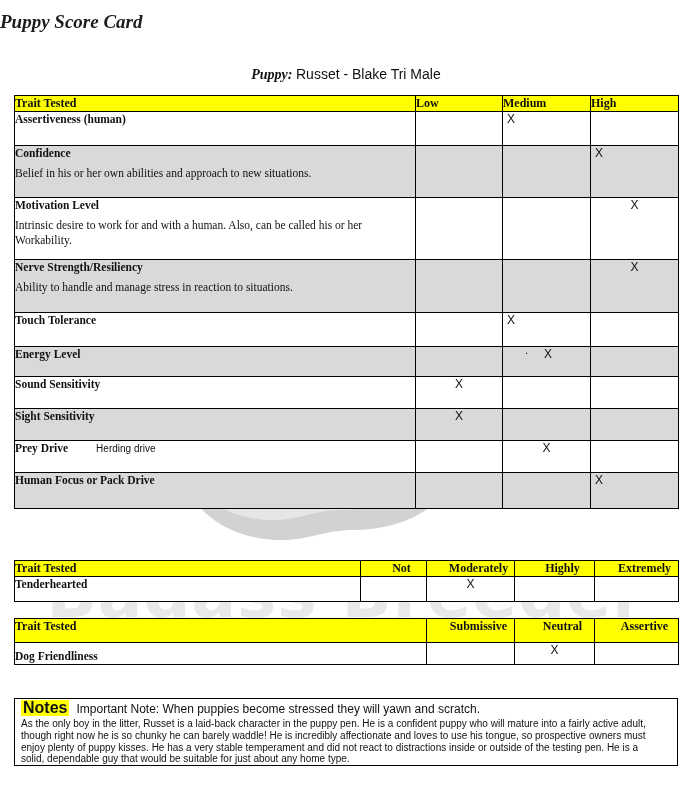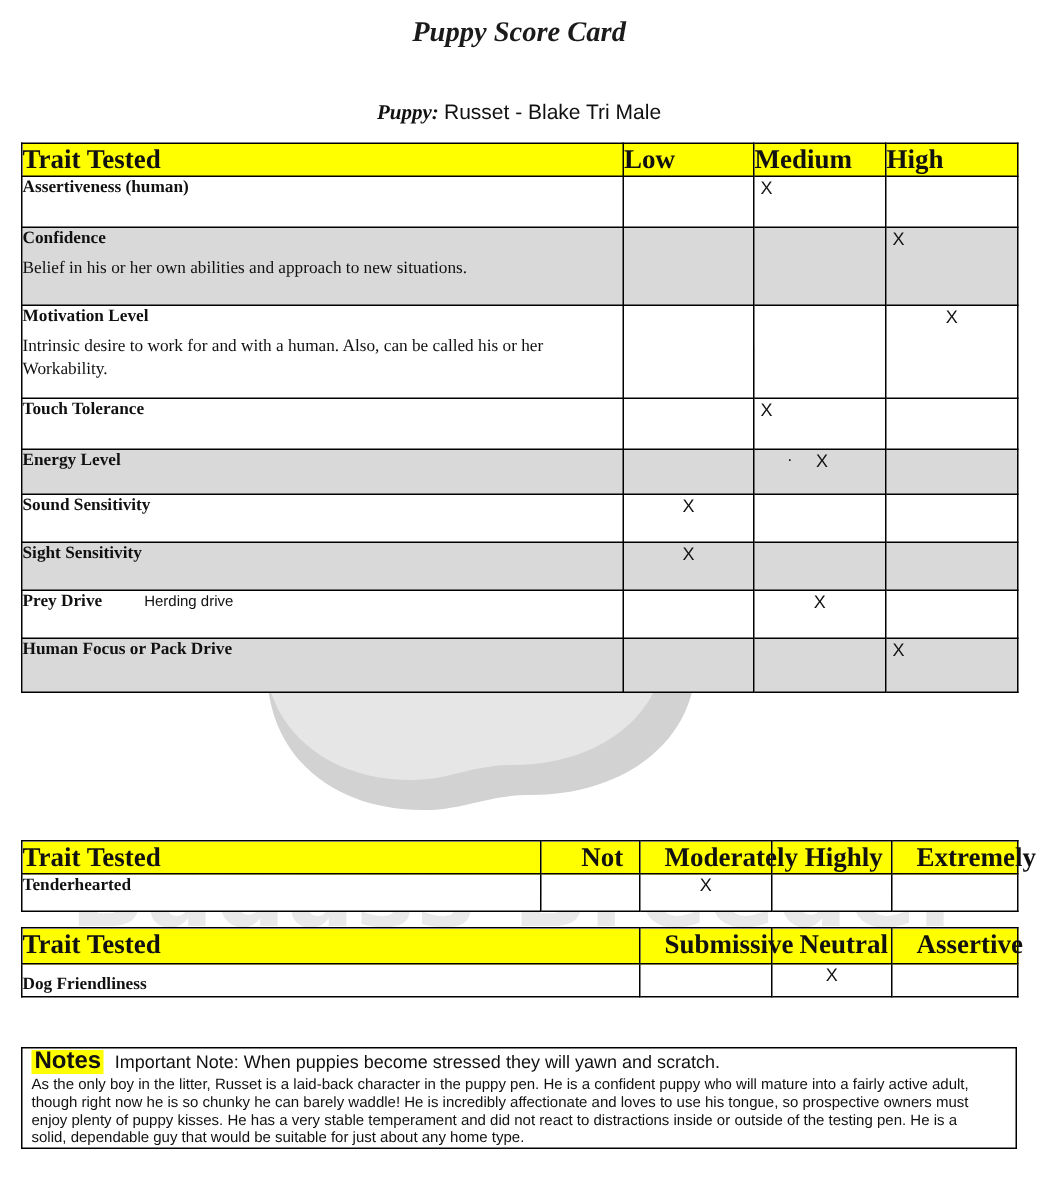--- a/index.html
+++ b/index.html
@@ -35,21 +35,20 @@
     font-size: 66px;
     letter-spacing: 1px;
     color: #e9e9e9;
     white-space: nowrap;
   }
 
   
   .doc-title {
     position: absolute;
     left: 0; top: 11px; width: 692px;
-    text-align: center;
     font-family: "Liberation Serif", serif;
     font-weight: bold;
     font-style: italic;
     font-size: 19px;
     color: #1b1b1b;
     z-index: 3;
   }
   .puppy-line {
     position: absolute;
     left: 0; top: 66px; width: 692px;
@@ -87,21 +86,21 @@
     vertical-align: top;
     background-clip: padding-box;
   }
 
   
   #main-table { left: 14px; top: 95px; width: 664px; }
 
   .hdr-cell {
     background: #ffff00;
     font-weight: bold;
-    font-size: 18px;
+    font-size: 12px;
     padding: 1px 0 1px 3px;
     height: 16px;
     vertical-align: middle;
     text-align: left;
   }
   .trait-cell {
     padding: 2px 4px 2px 3px;
     line-height: 1.32;
   }
   .trait-name {
@@ -272,20 +271,29 @@
       <tr style="height:62px">
         <td class="trait-cell plain">
           <span class="trait-name">Motivation Level</span>
           <span class="trait-desc">Intrinsic desire to work for and with a human. Also, can be called his or her Workability.</span>
         </td>
         <td class="mark-cell plain"></td>
         <td class="mark-cell plain"></td>
         <td class="mark-cell plain mk-center">X</td>
       </tr>
 
+      <tr style="height:53px">
+        <td class="trait-cell shade">
+          <span class="trait-name">Nerve Strength/Resiliency</span>
+          <span class="trait-desc">Ability to handle and manage stress in reaction to situations.</span>
+        </td>
+        <td class="mark-cell shade"></td>
+        <td class="mark-cell shade"></td>
+        <td class="mark-cell shade mk-center">X</td>
+      </tr>
 
       <tr style="height:34px">
         <td class="trait-cell plain">
           <span class="trait-name">Touch Tolerance</span>
         </td>
         <td class="mark-cell plain"></td>
         <td class="mark-cell plain mk-left">X</td>
         <td class="mark-cell plain"></td>
       </tr>
 

